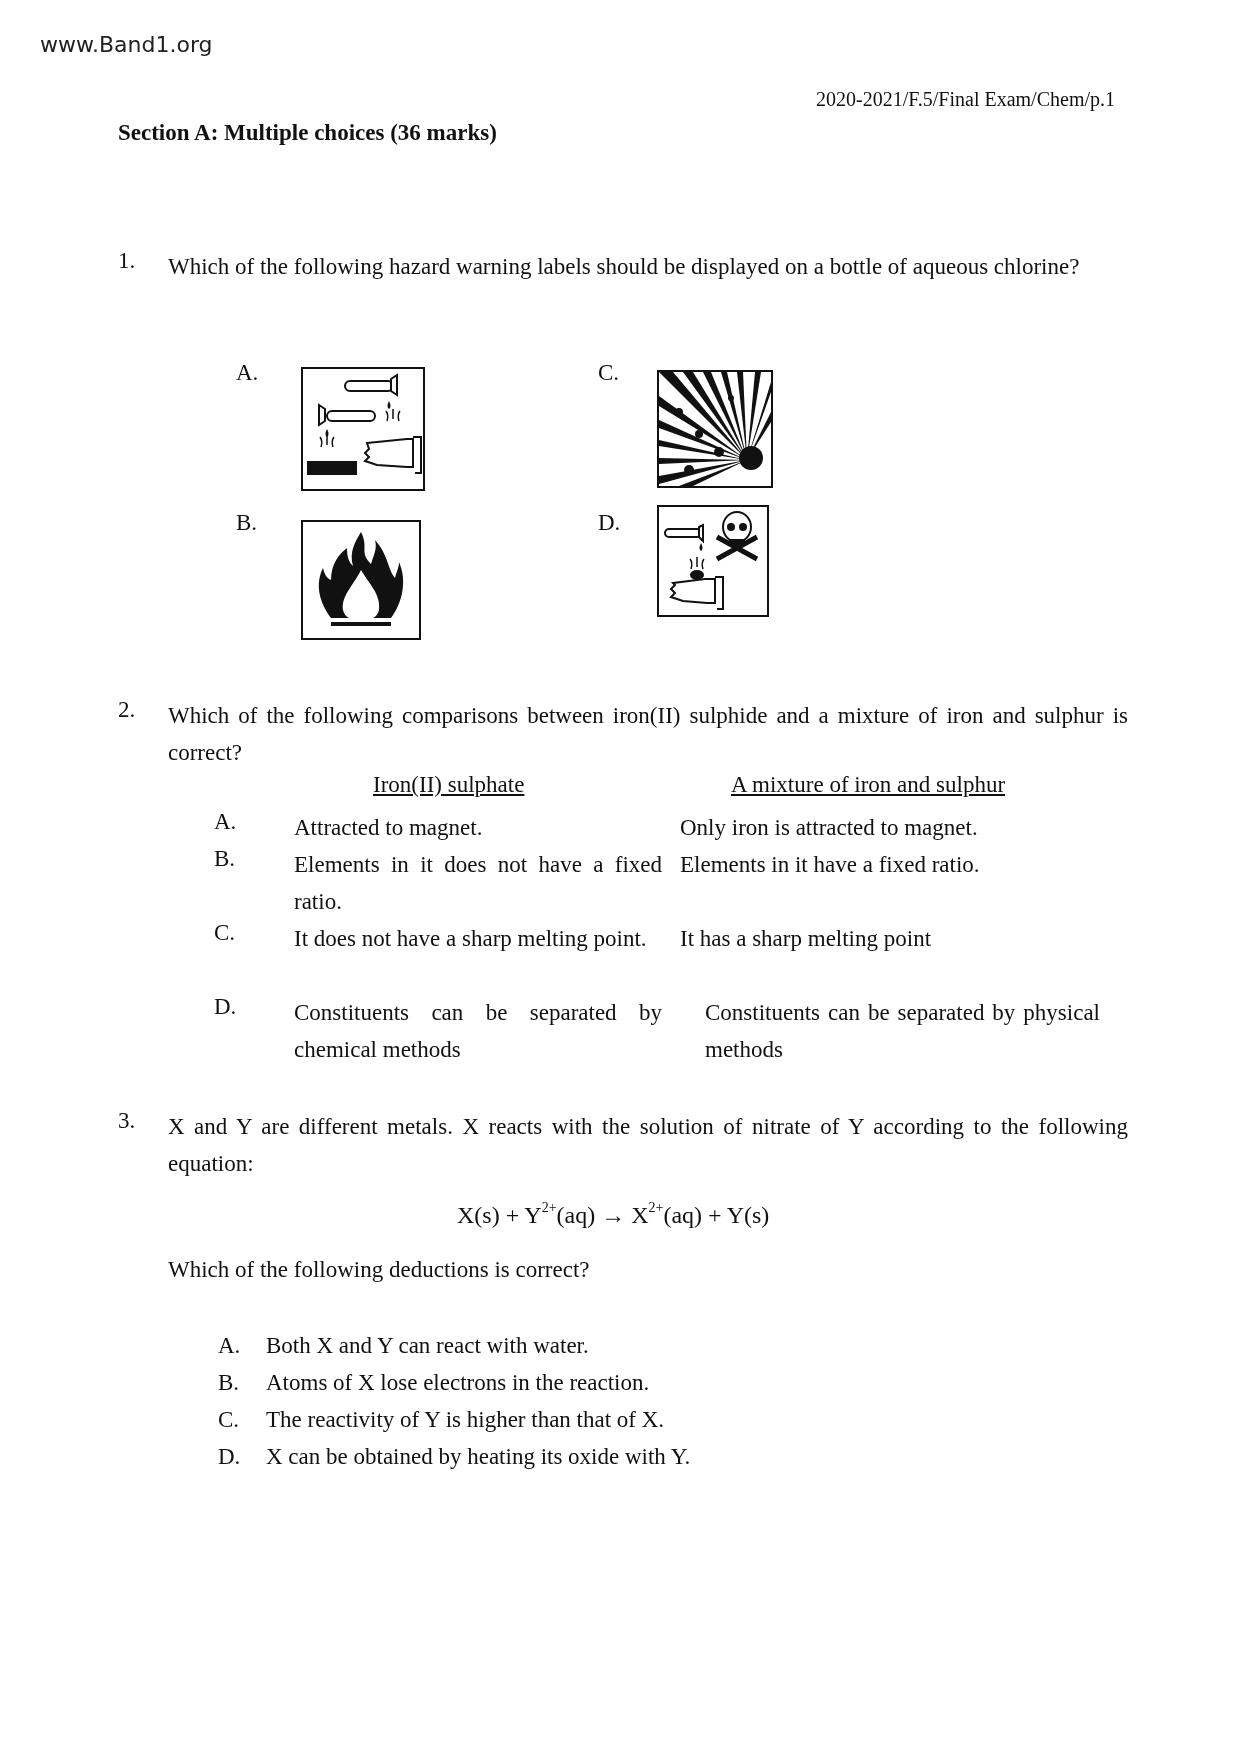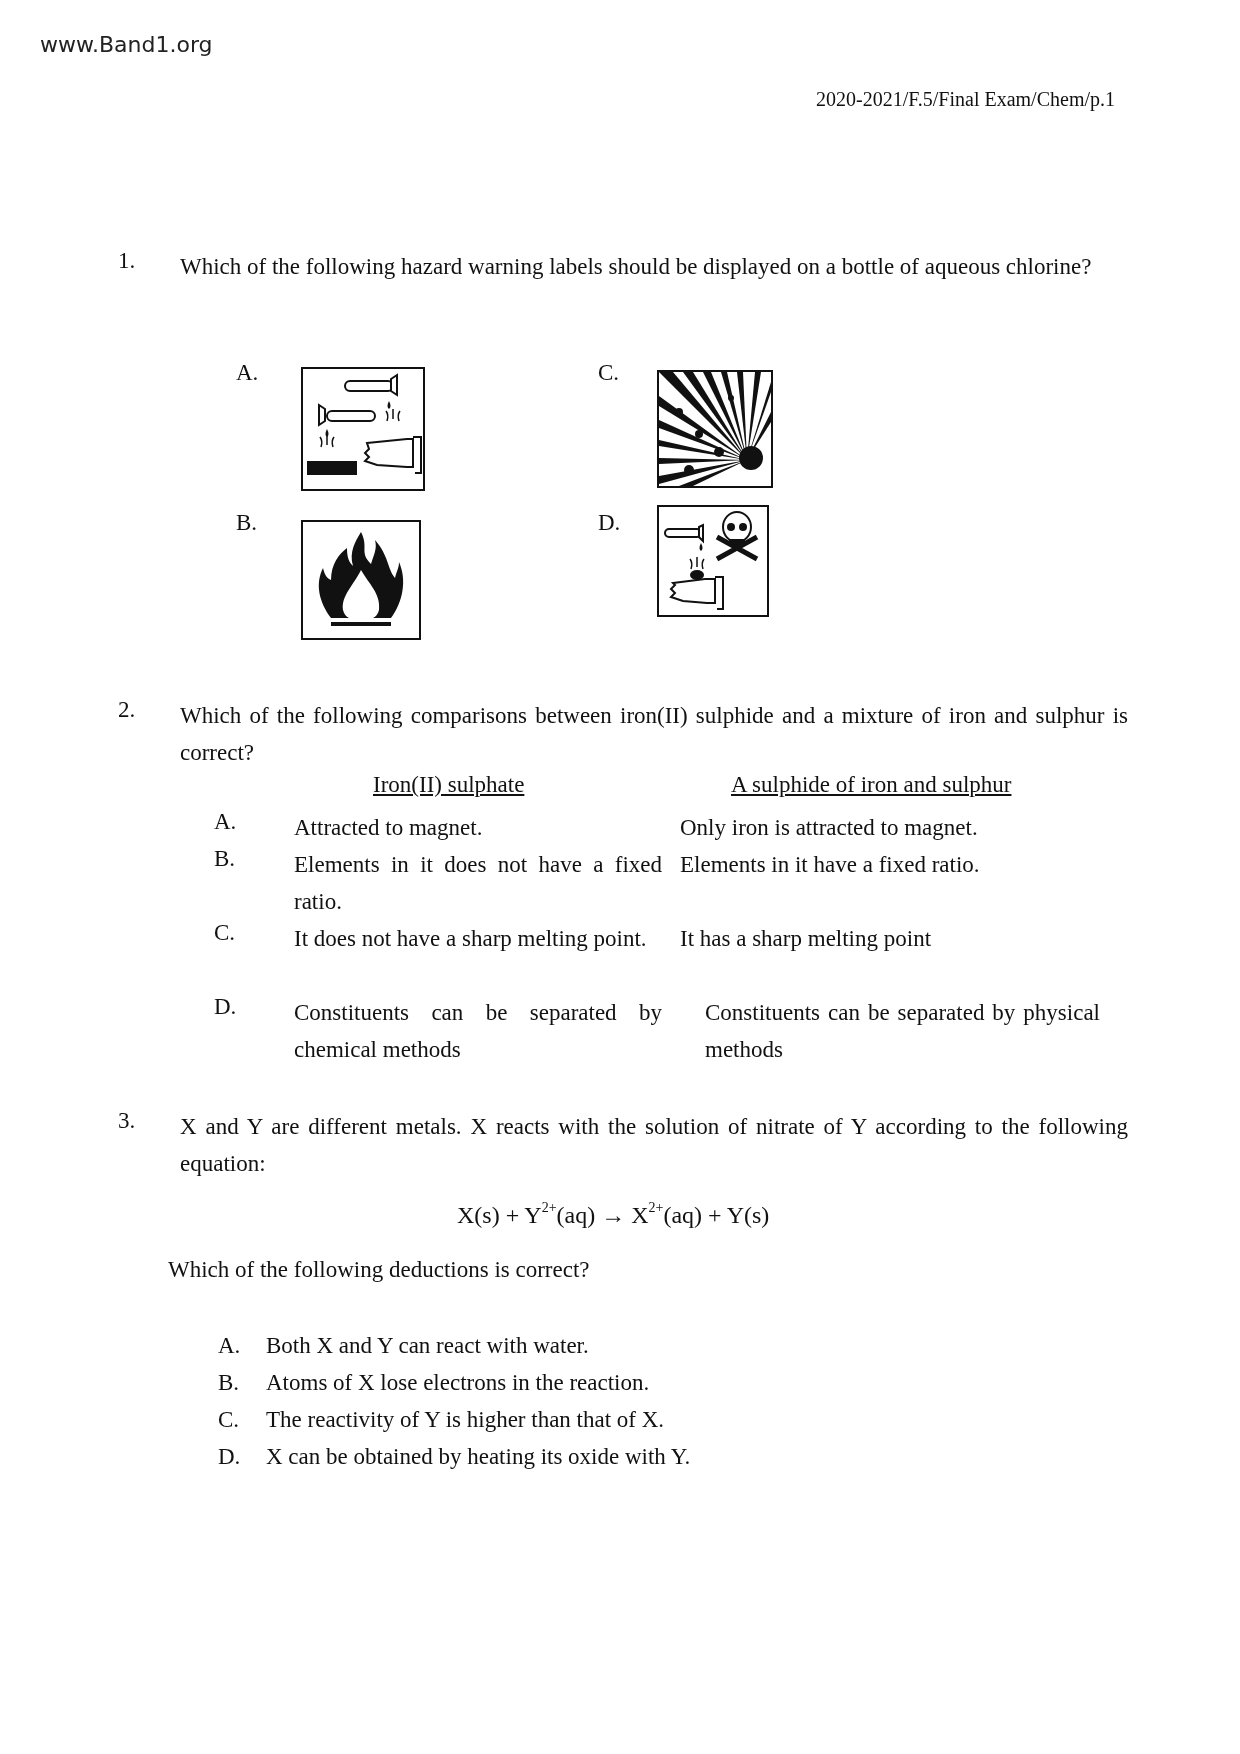--- a/index.html
+++ b/index.html
@@ -4,21 +4,21 @@
 <style>
   html, body { margin: 0; padding: 0; background: #ffffff; }
   body { width: 1240px; height: 1754px; position: relative; overflow: hidden; color: #111; }
   .page { position: absolute; left: 0; top: 0; width: 1240px; height: 1754px; font-family: "Liberation Serif", serif; font-size: 23px; }
   .watermark { position: absolute; left: 40px; top: 32px; font-family: "DejaVu Sans", sans-serif; font-size: 22px; color: #222; }
   .header-ref { position: absolute; right: 125px; top: 88px; font-size: 20px; }
   .section-title { position: absolute; left: 118px; top: 120px; font-weight: bold; font-size: 23px; }
   .instructions { position: absolute; left: 118px; top: 163px; font-weight: bold; font-size: 23px; }
   .q { position: absolute; left: 118px; width: 1010px; }
   .q-num { position: absolute; left: 0; top: 0; }
-  .q-text { position: absolute; left: 50px; right: 0; top: 0; line-height: 37px; text-align: justify; margin-left: 12px; }
+  .q-text { position: absolute; left: 50px; right: 0; top: 0; line-height: 37px; text-align: justify; }
   .label-pic { position: absolute; font-size: 23px; }
   .hazard-box { position: absolute; border: 2px solid #111; background: #fff; box-sizing: border-box; }
   .opt-row { position: absolute; left: 0; width: 1010px; }
   .opt-letter { position: absolute; left: 0; }
   .col1 { position: absolute; left: 80px; width: 368px; line-height: 37px; text-align: justify; text-align-last: left; }
   .col2 { position: absolute; left: 470px; width: 395px; line-height: 37px; }
   .col2.just { text-align: justify; text-align-last: justify; margin-left: 25px; }
   .col-head { position: absolute; text-decoration: underline; text-align: center; }
   .eq { position: absolute; left: 457px; top: 1202px; font-size: 24px; }
   .eq sup { font-size: 14px; position: relative; top: -2px; }
@@ -26,20 +26,21 @@
   .list3 .opt-text { position: absolute; left: 148px; }
 </style>
 </head>
 <body>
 
 <div class="page">
 
   <div class="watermark">www.Band1.org</div>
   <div class="header-ref">2020-2021/F.5/Final  Exam/Chem/p.1</div>
 
+  <div class="section-title">Section A: Multiple choices (36 marks)</div>
 
   <div class="q" style="top:248px;">
     <span class="q-num">1.</span>
     <span class="q-text">Which of the following hazard warning labels should be displayed on a bottle of aqueous chlorine?</span>
   </div>
 
   <div class="label-pic" style="left:236px;top:360px;">A.</div>
   <div class="hazard-box" style="left:301px;top:367px;width:124px;height:124px;">
     <svg width="120" height="120" viewBox="0 0 120 120">
       <rect x="42" y="12" width="48" height="10" rx="5" fill="#fff" stroke="#111" stroke-width="2"></rect>
@@ -112,21 +113,21 @@
     </svg>
   </div>
 
   <div class="q" style="top:697px;">
     <span class="q-num">2.</span>
     <span class="q-text">Which of the following comparisons between iron(II) sulphide and a mixture of iron and sulphur is correct?</span>
   </div>
 
   <div class="q" style="top:772px;height:300px;">
     <span class="col-head" style="left:255px;">Iron(II) sulphate</span>
-    <span class="col-head" style="left:613px;">A sulphide of iron and sulphur</span>
+    <span class="col-head" style="left:613px;">A mixture of iron and sulphur</span>
 
     <div class="opt-row" style="top:37px;left:96px;">
       <span class="opt-letter">A.</span>
       <span class="col1" style="left:80px;">Attracted to magnet.</span>
       <span class="col2" style="left:466px;">Only iron is attracted to magnet.</span>
     </div>
     <div class="opt-row" style="top:74px;left:96px;">
       <span class="opt-letter">B.</span>
       <span class="col1" style="left:80px;">Elements in it does not have a fixed ratio.</span>
       <span class="col2" style="left:466px;">Elements in it have a fixed ratio.</span>

